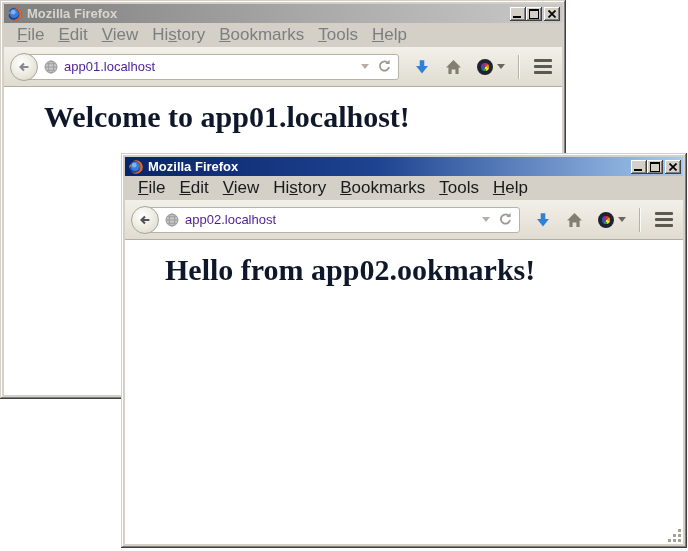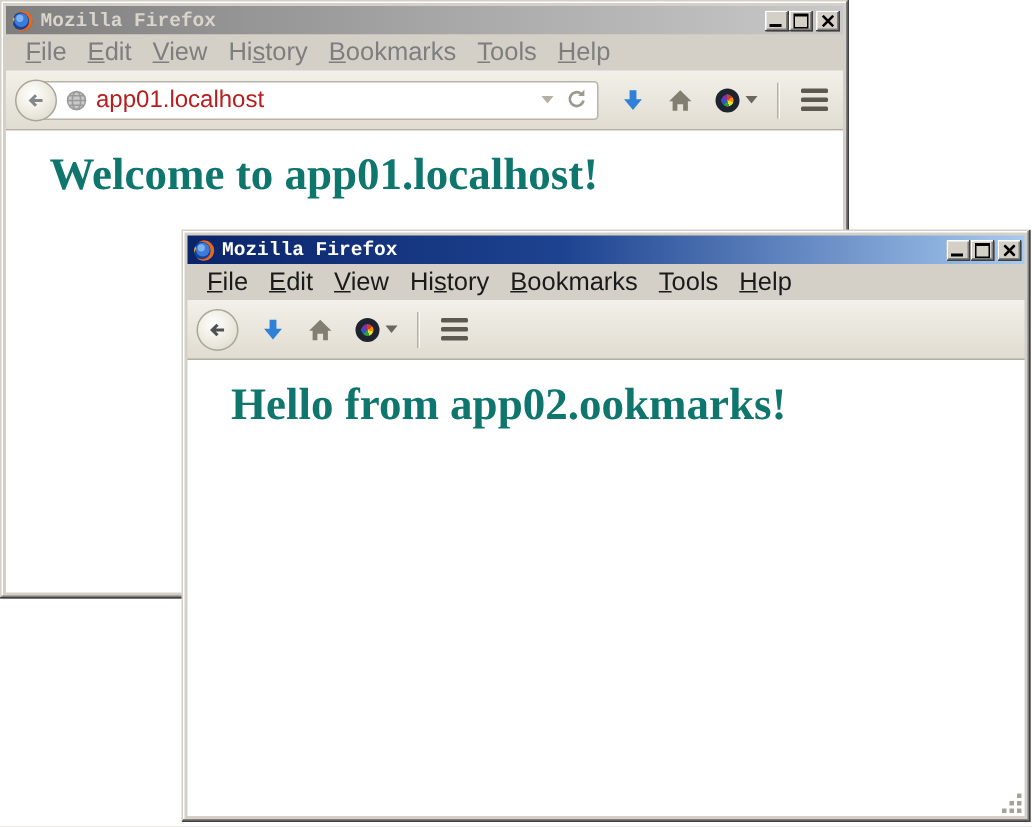--- a/index.html
+++ b/index.html
@@ -19,21 +19,20 @@
       inset  2px  2px 0 #ffffff;
     display:flex;flex-direction:column;
   }
   .win1{left:0;top:0;width:566px;height:399px;z-index:1;}
   .win2{left:121px;top:153px;width:566px;height:395px;z-index:2;}
 
   
   .titlebar{
     height:19px;flex:0 0 19px;display:flex;align-items:center;
     padding:0 2px 0 3px;
-    font-family:Liberation Mono, monospace;
   }
   .win2 .titlebar{background:linear-gradient(90deg,#0a246a 0%,#1e4390 45%,#a6caf0 100%);}
   .win1 .titlebar{background:linear-gradient(90deg,#7f7f7f 0%,#a9a9a9 55%,#c8c8c8 100%);}
   .title-text{
     flex:1;font-size:13px;font-weight:bold;margin-left:4px;
     white-space:nowrap;overflow:hidden;
   }
   .win2 .title-text{color:#ffffff;}
   .win1 .title-text{color:#d9d5cd;}
   .ff-icon{width:16px;height:16px;flex:0 0 16px;display:block;}
@@ -76,21 +75,21 @@
     display:flex;align-items:center;justify-content:center;
     position:relative;z-index:2;cursor:default;
   }
   .urlbar{
     flex:1;height:26px;margin-left:-13px;z-index:1;
     background:#ffffff;border:1px solid #b7b3a9;border-radius:3px;
     box-sizing:border-box;display:flex;align-items:center;
     padding-left:18px;padding-right:6px;cursor:text;
   }
   .globe{flex:0 0 14px;margin-right:6px;display:block;}
-  .url-text{font-size:16px;color:#b91c1c;flex:1;white-space:nowrap;overflow:hidden;}
+  .url-text{font-size:13px;color:#4c1d95;flex:1;white-space:nowrap;overflow:hidden;}
   .chev{
     width:0;height:0;border-left:4px solid transparent;border-right:4px solid transparent;
     border-top:5px solid #b4b0a5;display:inline-block;flex:0 0 auto;
   }
   .urlbar .chev{margin-right:8px;}
   .tb-btn{
     background:none;border:0;padding:0;margin-left:15px;flex:0 0 auto;
     display:flex;align-items:center;cursor:default;
   }
   .search-chev{border-top-color:#6b675d;margin-left:4px;}
@@ -105,22 +104,22 @@
   }
   .hamburger{display:flex;flex-direction:column;gap:3px;}
   .hamburger span{display:block;width:18px;height:3px;background:#5d5950;border-radius:1px;}
 
   
   .content{
     flex:1;background:#ffffff;position:relative;overflow:hidden;
   }
   .page-heading{
     font-family:"Liberation Serif","DejaVu Serif",serif;
-    font-weight:bold;font-size:30px;color:#0f766e;
-    margin:13px 0 0 5px;padding-left:24px;white-space:nowrap;
+    font-weight:bold;font-size:30px;color:#0f172a;
+    margin:13px 0 0 16px;padding-left:24px;white-space:nowrap;
   }
   .resize-grip{position:absolute;right:2px;bottom:2px;width:14px;height:14px;}
   .resize-grip i{
     position:absolute;width:3px;height:3px;background:#a5a195;
     box-shadow:1px 1px 0 #ffffff;
   }
   .rg1{right:0;bottom:0;} .rg2{right:5px;bottom:0;} .rg3{right:10px;bottom:0;}
   .rg4{right:0;bottom:5px;} .rg5{right:5px;bottom:5px;} .rg6{right:0;bottom:10px;}
 </style>
 </head>
@@ -240,20 +239,34 @@
     <span class="menu-item"><span></span><u>T</u><span>ools</span></span>
     <span class="menu-item"><span></span><u>H</u><span>elp</span></span>
   </div>
 
   <div class="navbar">
     <button class="back-button">
       <svg width="16" height="16" viewBox="0 0 16 16">
           <path d="M13 8 H4.5 M8 4 L4 8 l4 4" stroke="#4e5257" stroke-width="2.4" fill="none"></path>
         </svg>
     </button>
+    <div class="urlbar">
+      <svg class="globe" width="14" height="14" viewBox="0 0 14 14">
+        <circle cx="7" cy="7" r="6" fill="#c9c9c9"></circle>
+        <circle cx="7" cy="7" r="6" fill="none" stroke="#9a9a9a" stroke-width="1"></circle>
+        <ellipse cx="7" cy="7" rx="2.8" ry="6" fill="none" stroke="#9a9a9a" stroke-width="1"></ellipse>
+        <path d="M1 7 h12 M2.2 3.8 h9.6 M2.2 10.2 h9.6" stroke="#9a9a9a" stroke-width="1" fill="none"></path>
+      </svg>
+      <span class="url-text">app02.localhost</span>
+      <span class="chev"></span>
+      <svg width="15" height="15" viewBox="0 0 15 15">
+        <path d="M12 8 a4.6 4.6 0 1 1 -1.5-4.4" stroke="#9d998e" stroke-width="1.8" fill="none"></path>
+        <path d="M12.6 0.8 v4.2 h-4.2 z" fill="#9d998e"></path>
+      </svg>
+    </div>
     <button class="tb-btn">
       <svg width="16" height="16" viewBox="0 0 14 14">
           <path d="M5 1 h4 v5.2 h3.2 L7 12.6 L1.8 6.2 H5 z" fill="#2f81d8"></path>
         </svg>
     </button>
     <button class="tb-btn">
       <svg width="17" height="16" viewBox="0 0 16 15">
           <path d="M8 1 L15 8 h-2.2 v6 H9.8 V9.8 H6.2 V14 H3.2 V8 H1 z" fill="#837f70"></path>
         </svg>
     </button>

